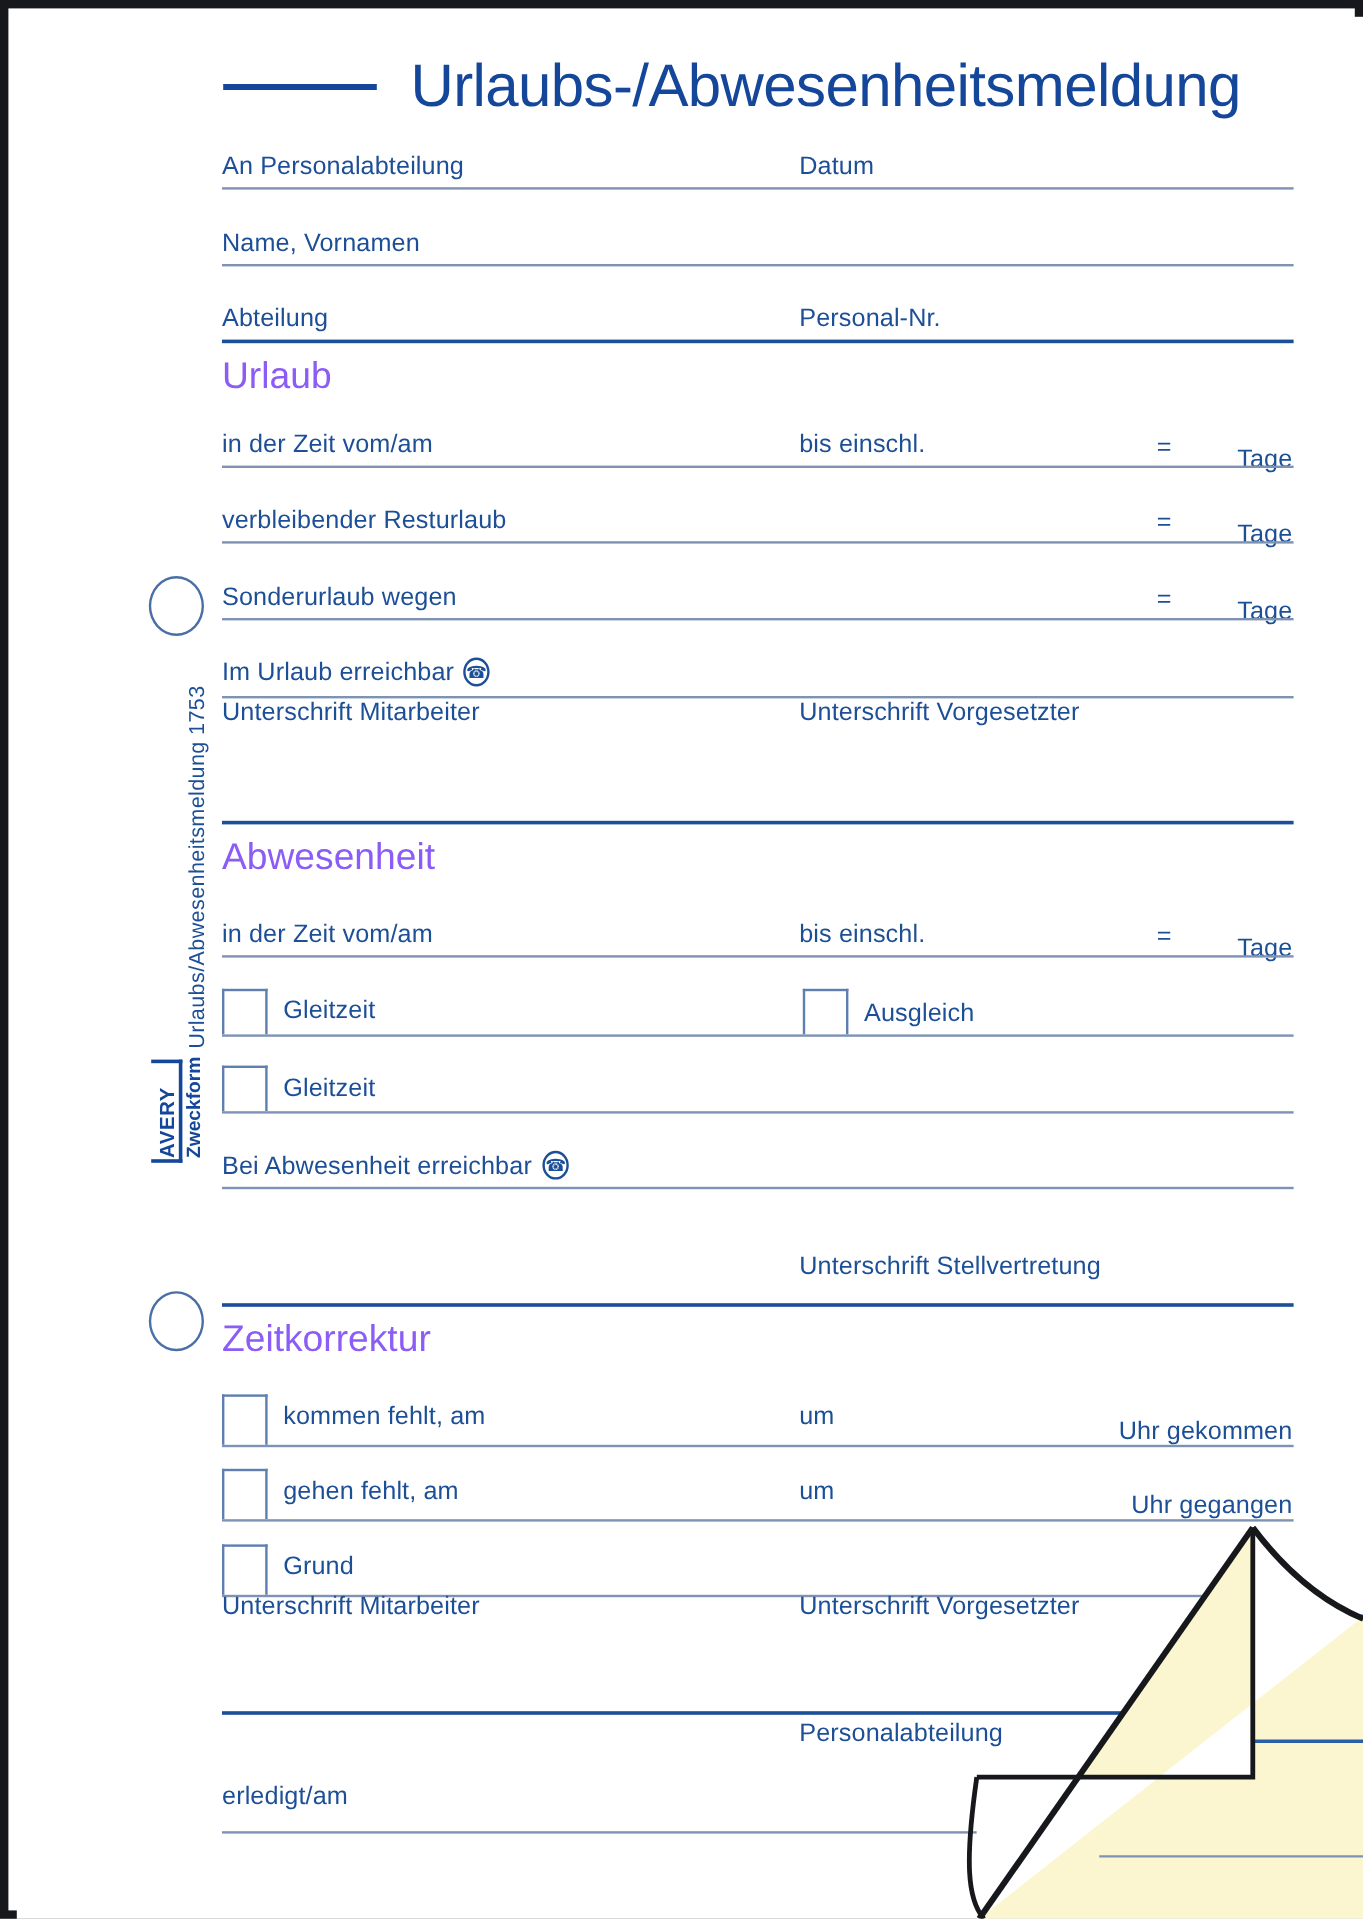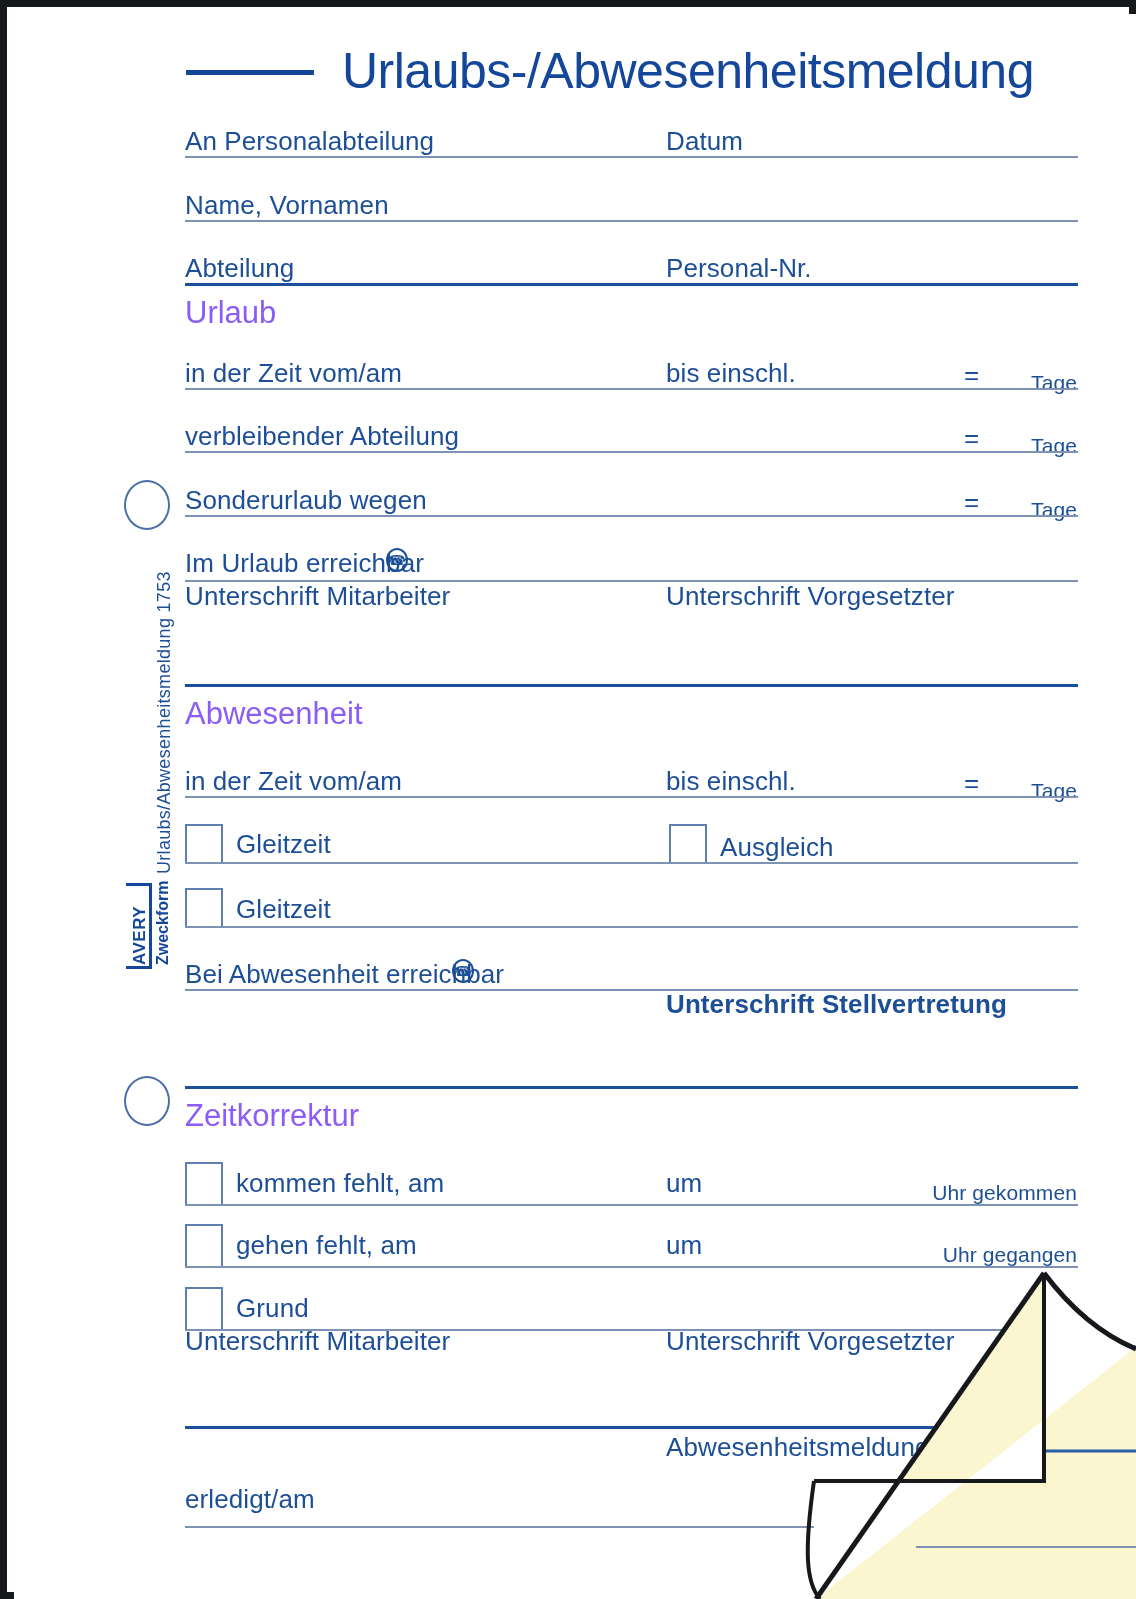--- a/index.html
+++ b/index.html
@@ -12,21 +12,21 @@
   
   #frame{
     position:absolute;left:0;top:0;width:1136px;height:1599px;
     box-sizing:border-box;border:7px solid #17181c;background:#ffffff;
   }
   #sheet{
     position:absolute;left:7px;top:7px;width:1122px;height:1585px;
     background:#ffffff;overflow:hidden;
   }
   .t{position:absolute;white-space:nowrap;line-height:1;}
-  .lbl{font-size:26px;color:#1d4f97;letter-spacing:.1px;}
+  .lbl{font-size:21px;color:#1d4f97;letter-spacing:.1px;}
   .lblr{font-size:21px;color:#1d4f97;letter-spacing:.1px;text-align:right;margin-top:12px;}
   
   .rule{position:absolute;background:#7e93b4;height:2px;}
   .rule.thick{background:#1a4f99;height:3px;}
   
   .h1{
     position:absolute;font-size:50px;color:#14479a;
     letter-spacing:-0.5px;white-space:nowrap;font-weight:400;margin-left:12px;
   }
   .h2{
@@ -101,21 +101,21 @@
     <div class="rule thick" style="left:171px;top:269px;width:893px;"></div>
 
     <div class="h2" style="left:171px;top:281px;">Urlaub</div>
 
     <div class="t lbl" style="left:171px;top:346px;">in der Zeit vom/am</div>
     <div class="t lbl" style="left:652px;top:346px;">bis einschl.</div>
     <div class="t lbl" style="left:950px;top:348px;">=</div>
     <div class="t lblr" style="left:963px;top:346px;width:100px;">Tage</div>
     <div class="rule" style="left:171px;top:374px;width:893px;"></div>
 
-    <div class="t lbl" style="left:171px;top:409px;">verbleibender Abteilung</div>
+    <div class="t lbl" style="left:171px;top:409px;">verbleibender Resturlaub</div>
     <div class="t lbl" style="left:950px;top:411px;">=</div>
     <div class="t lblr" style="left:963px;top:409px;width:100px;">Tage</div>
     <div class="rule" style="left:171px;top:437px;width:893px;"></div>
 
     <div class="punch" style="left:110px;top:466px;width:42px;height:46px;"></div>
     <div class="t lbl" style="left:171px;top:473px;">Sonderurlaub wegen</div>
     <div class="t lbl" style="left:950px;top:475px;">=</div>
     <div class="t lblr" style="left:963px;top:473px;width:100px;">Tage</div>
     <div class="rule" style="left:171px;top:501px;width:893px;"></div>
 
@@ -142,21 +142,21 @@
     <div class="rule" style="left:171px;top:848px;width:893px;"></div>
 
     <div class="cbx" style="left:171px;top:874px;width:38px;height:38px;"></div>
     <div class="t lbl" style="left:222px;top:882px;">Gleitzeit</div>
     <div class="rule" style="left:171px;top:912px;width:893px;"></div>
 
     <div class="t lbl" style="left:171px;top:947px;">Bei Abwesenheit erreichbar</div>
     <div class="phone" style="left:438px;top:945px;"></div>
     <div class="rule" style="left:171px;top:975px;width:893px;"></div>
 
-    <div class="t lbl" style="left:652px;top:977px;font-weight:bold;">Unterschrift Stellvertretung</div>
+    <div class="t lbl" style="left:652px;top:1031px;">Unterschrift Stellvertretung</div>
 
     <div class="punch" style="left:110px;top:1062px;width:42px;height:46px;"></div>
     <div class="rule thick" style="left:171px;top:1072px;width:893px;"></div>
     <div class="h2" style="left:171px;top:1084px;">Zeitkorrektur</div>
 
     <div class="cbx" style="left:171px;top:1148px;width:38px;height:42px;"></div>
     <div class="t lbl" style="left:222px;top:1156px;">kommen fehlt, am</div>
     <div class="t lbl" style="left:652px;top:1156px;">um</div>
     <div class="t lblr" style="left:813px;top:1156px;width:250px;">Uhr gekommen</div>
     <div class="rule" style="left:171px;top:1190px;width:893px;"></div>
@@ -169,21 +169,21 @@
 
     <div class="cbx" style="left:171px;top:1273px;width:38px;height:42px;"></div>
     <div class="t lbl" style="left:222px;top:1281px;">Grund</div>
     <div class="rule" style="left:171px;top:1315px;width:893px;"></div>
 
     <div class="t lbl" style="left:171px;top:1314px;">Unterschrift Mitarbeiter</div>
     <div class="t lbl" style="left:652px;top:1314px;">Unterschrift Vorgesetzter</div>
 
     <div class="rule thick" style="left:171px;top:1412px;width:893px;"></div>
     <div class="t lbl" style="left:171px;top:1472px;">erledigt/am</div>
-    <div class="t lbl" style="left:652px;top:1420px;">Abwesenheitsmeldung</div>
+    <div class="t lbl" style="left:652px;top:1420px;">Personalabteilung</div>
     <div class="rule" style="left:171px;top:1512px;width:893px;"></div>
 
     <div class="vert" style="left:140px;top:860px;">Urlaubs/Abwesenheitsmeldung 1753</div>
 
     <div id="avery" style="left:112px;top:955px;">
       <div class="av-box" style="left:0px;top:0px;width:86px;height:26px;"></div>
       <div class="av-t1" style="left:4px;top:4px;">AVERY</div>
       <div class="av-t2" style="left:4px;top:28px;">Zweckform</div>
     </div>
 

